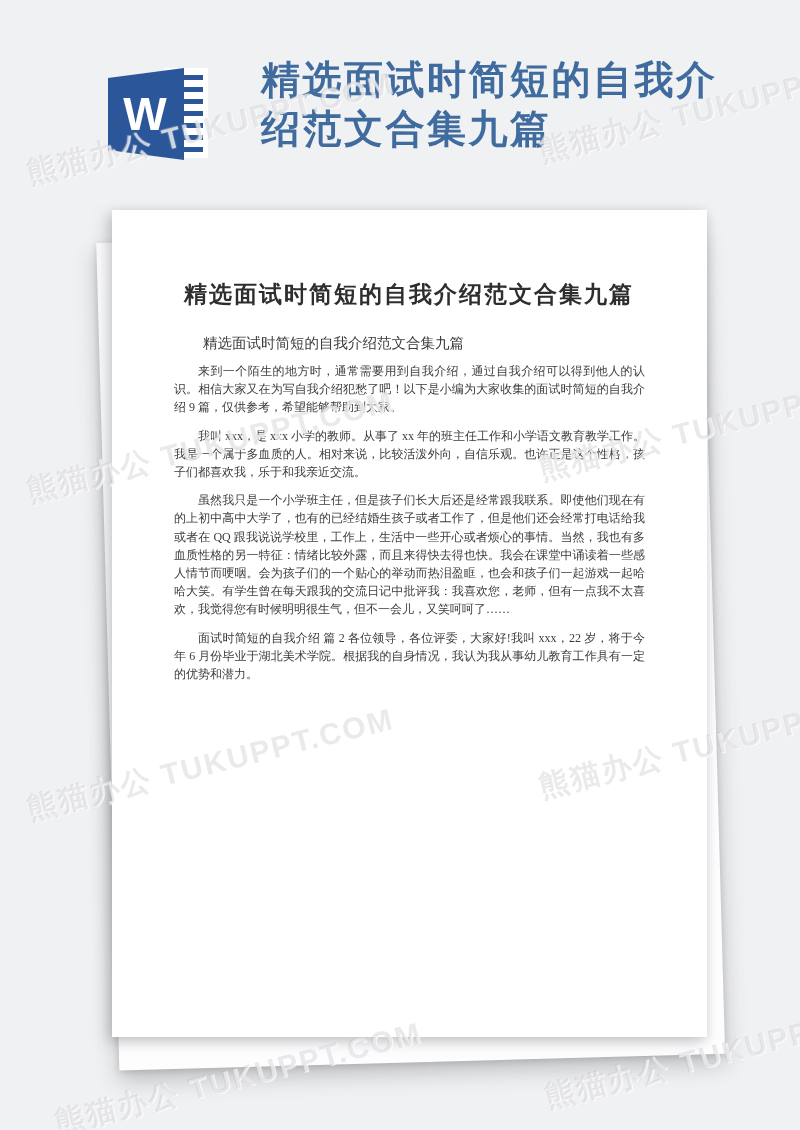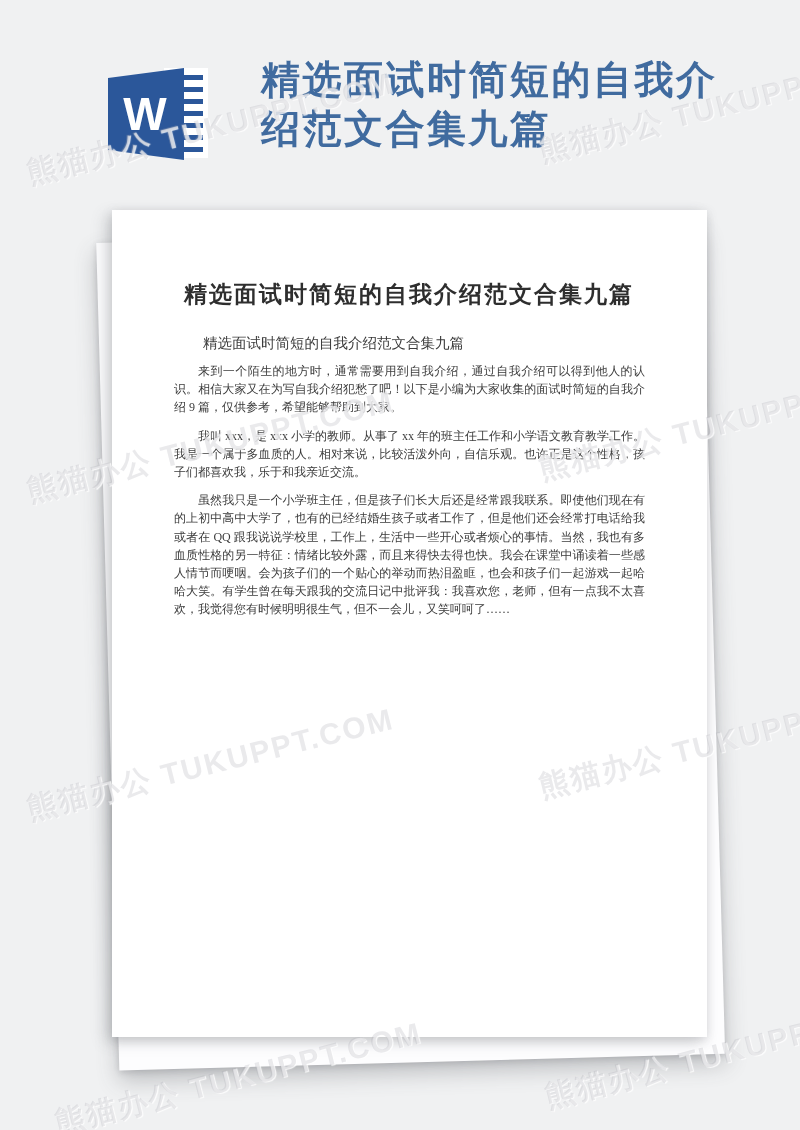--- a/index.html
+++ b/index.html
@@ -76,20 +76,21 @@
 <div class="preview">
   <div class="page-back"></div>
 
   <div class="page-front">
     <div class="doc">
       <h2 class="doc-heading">精选面试时简短的自我介绍范文合集九篇</h2>
       <p class="doc-subtitle">精选面试时简短的自我介绍范文合集九篇</p>
       <p class="body-para">来到一个陌生的地方时，通常需要用到自我介绍，通过自我介绍可以得到他人的认识。相信大家又在为写自我介绍犯愁了吧！以下是小编为大家收集的面试时简短的自我介绍 9 篇，仅供参考，希望能够帮助到大家。</p>
       <p class="body-para">我叫 xxx，是 xxx 小学的教师。从事了 xx 年的班主任工作和小学语文教育教学工作。我是一个属于多血质的人。相对来说，比较活泼外向，自信乐观。也许正是这个性格，孩子们都喜欢我，乐于和我亲近交流。</p>
       <p class="body-para">虽然我只是一个小学班主任，但是孩子们长大后还是经常跟我联系。即使他们现在有的上初中高中大学了，也有的已经结婚生孩子或者工作了，但是他们还会经常打电话给我或者在 QQ 跟我说说学校里，工作上，生活中一些开心或者烦心的事情。当然，我也有多血质性格的另一特征：情绪比较外露，而且来得快去得也快。我会在课堂中诵读着一些感人情节而哽咽。会为孩子们的一个贴心的举动而热泪盈眶，也会和孩子们一起游戏一起哈哈大笑。有学生曾在每天跟我的交流日记中批评我：我喜欢您，老师，但有一点我不太喜欢，我觉得您有时候明明很生气，但不一会儿，又笑呵呵了……</p>
+      <p class="body-para">面试时简短的自我介绍 篇 2 各位领导，各位评委，大家好!我叫 xxx，22 岁，将于今年 6 月份毕业于湖北美术学院。根据我的自身情况，我认为我从事幼儿教育工作具有一定的优势和潜力。</p>
     </div>
   </div>
 </div>
 
 <div class="header">
   <svg class="word-icon" viewBox="0 0 106 98" xmlns="http://www.w3.org/2000/svg">
 
     <rect x="56" y="2" width="44" height="90" fill="#ffffff"></rect>
     <g fill="#2b579a">
       <rect x="62" y="9" width="33" height="5"></rect>

